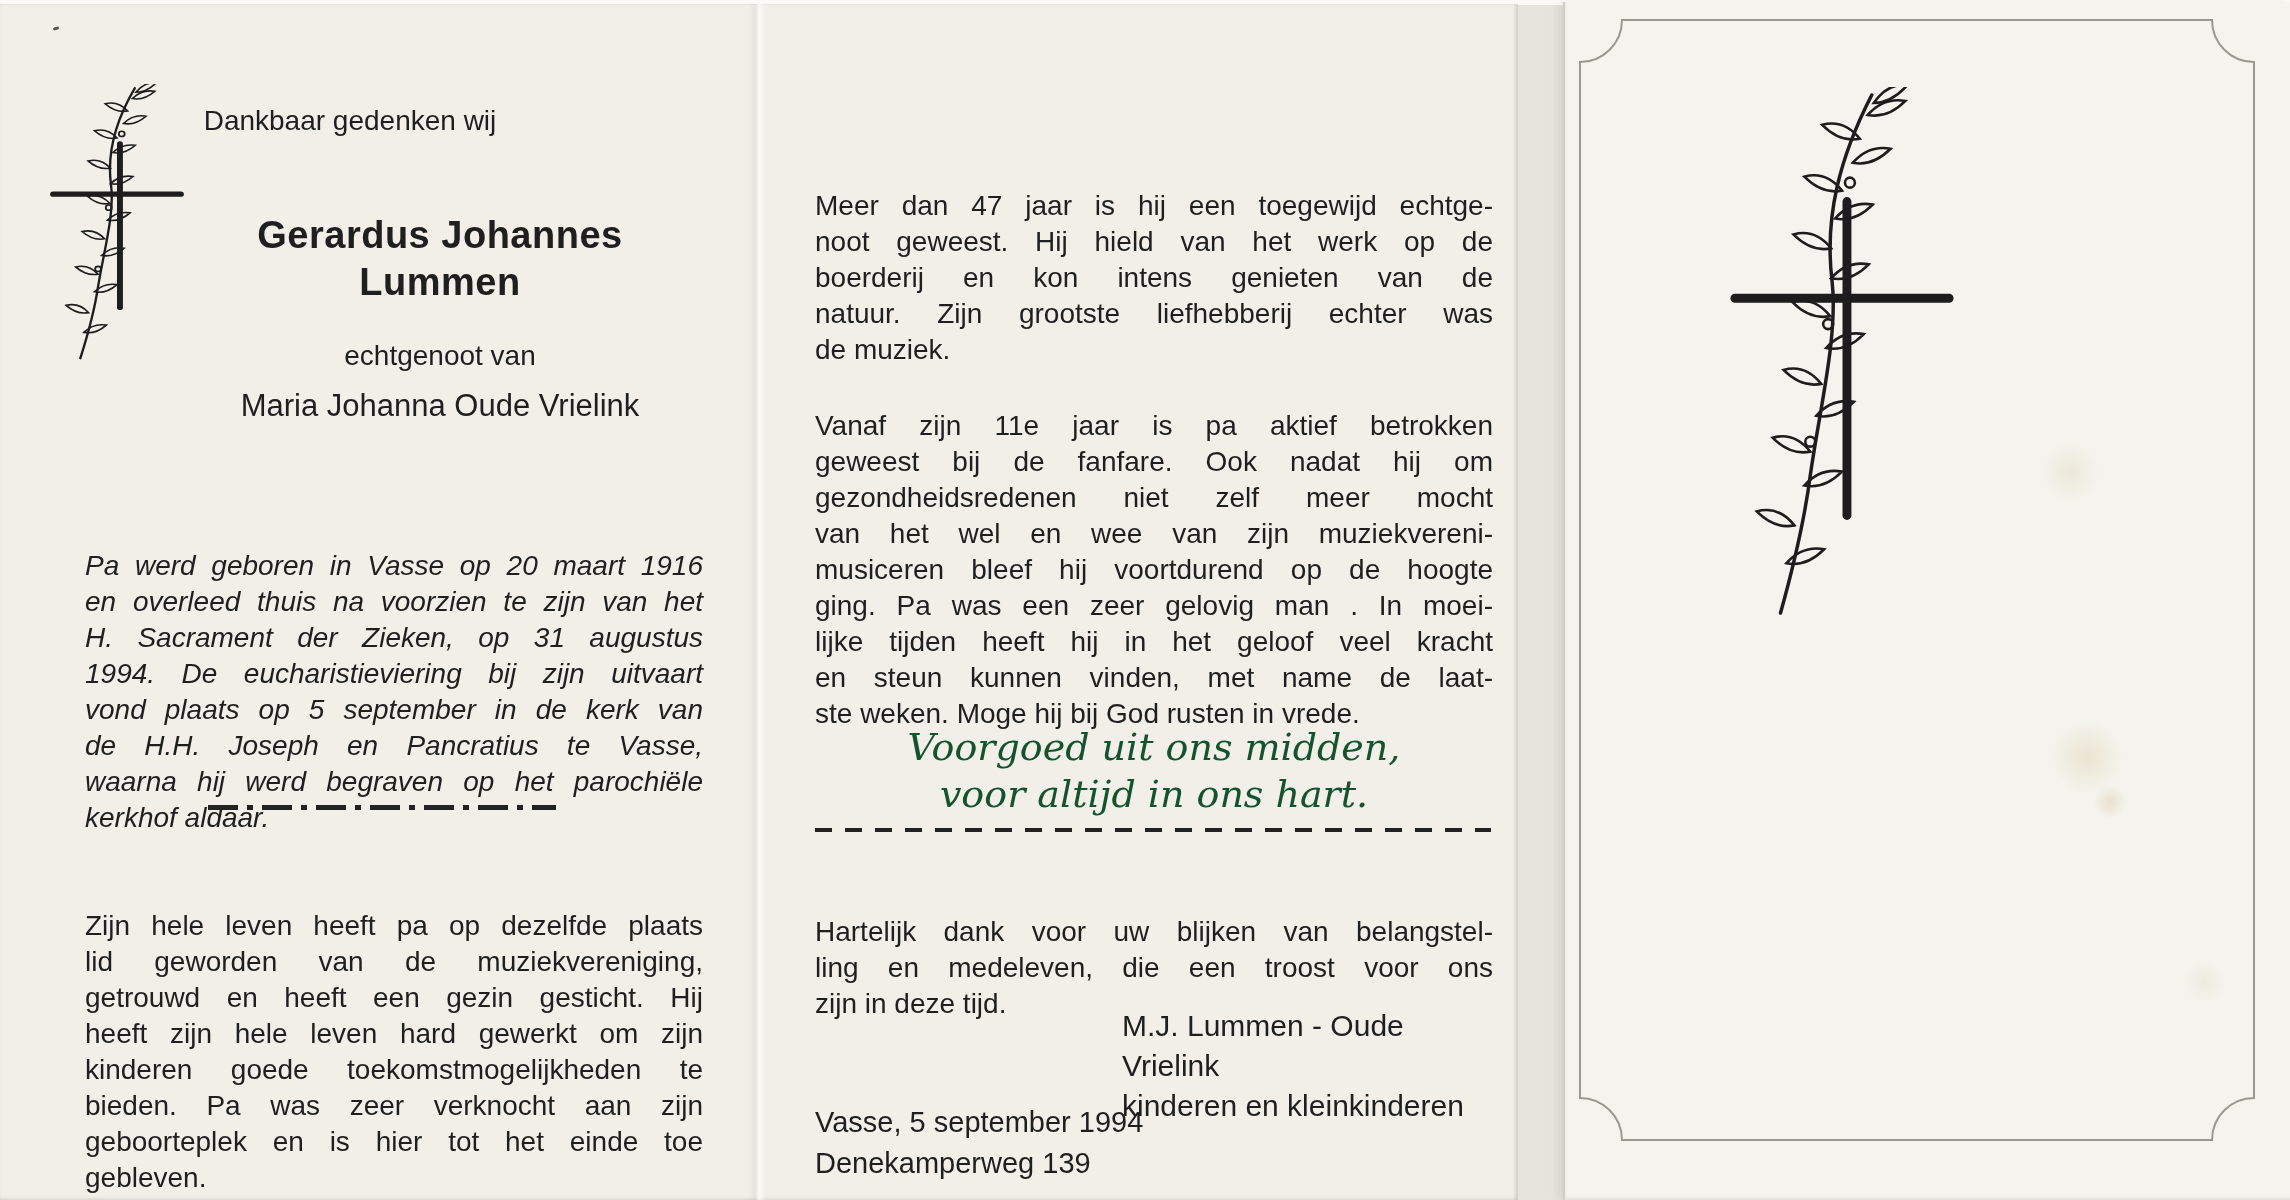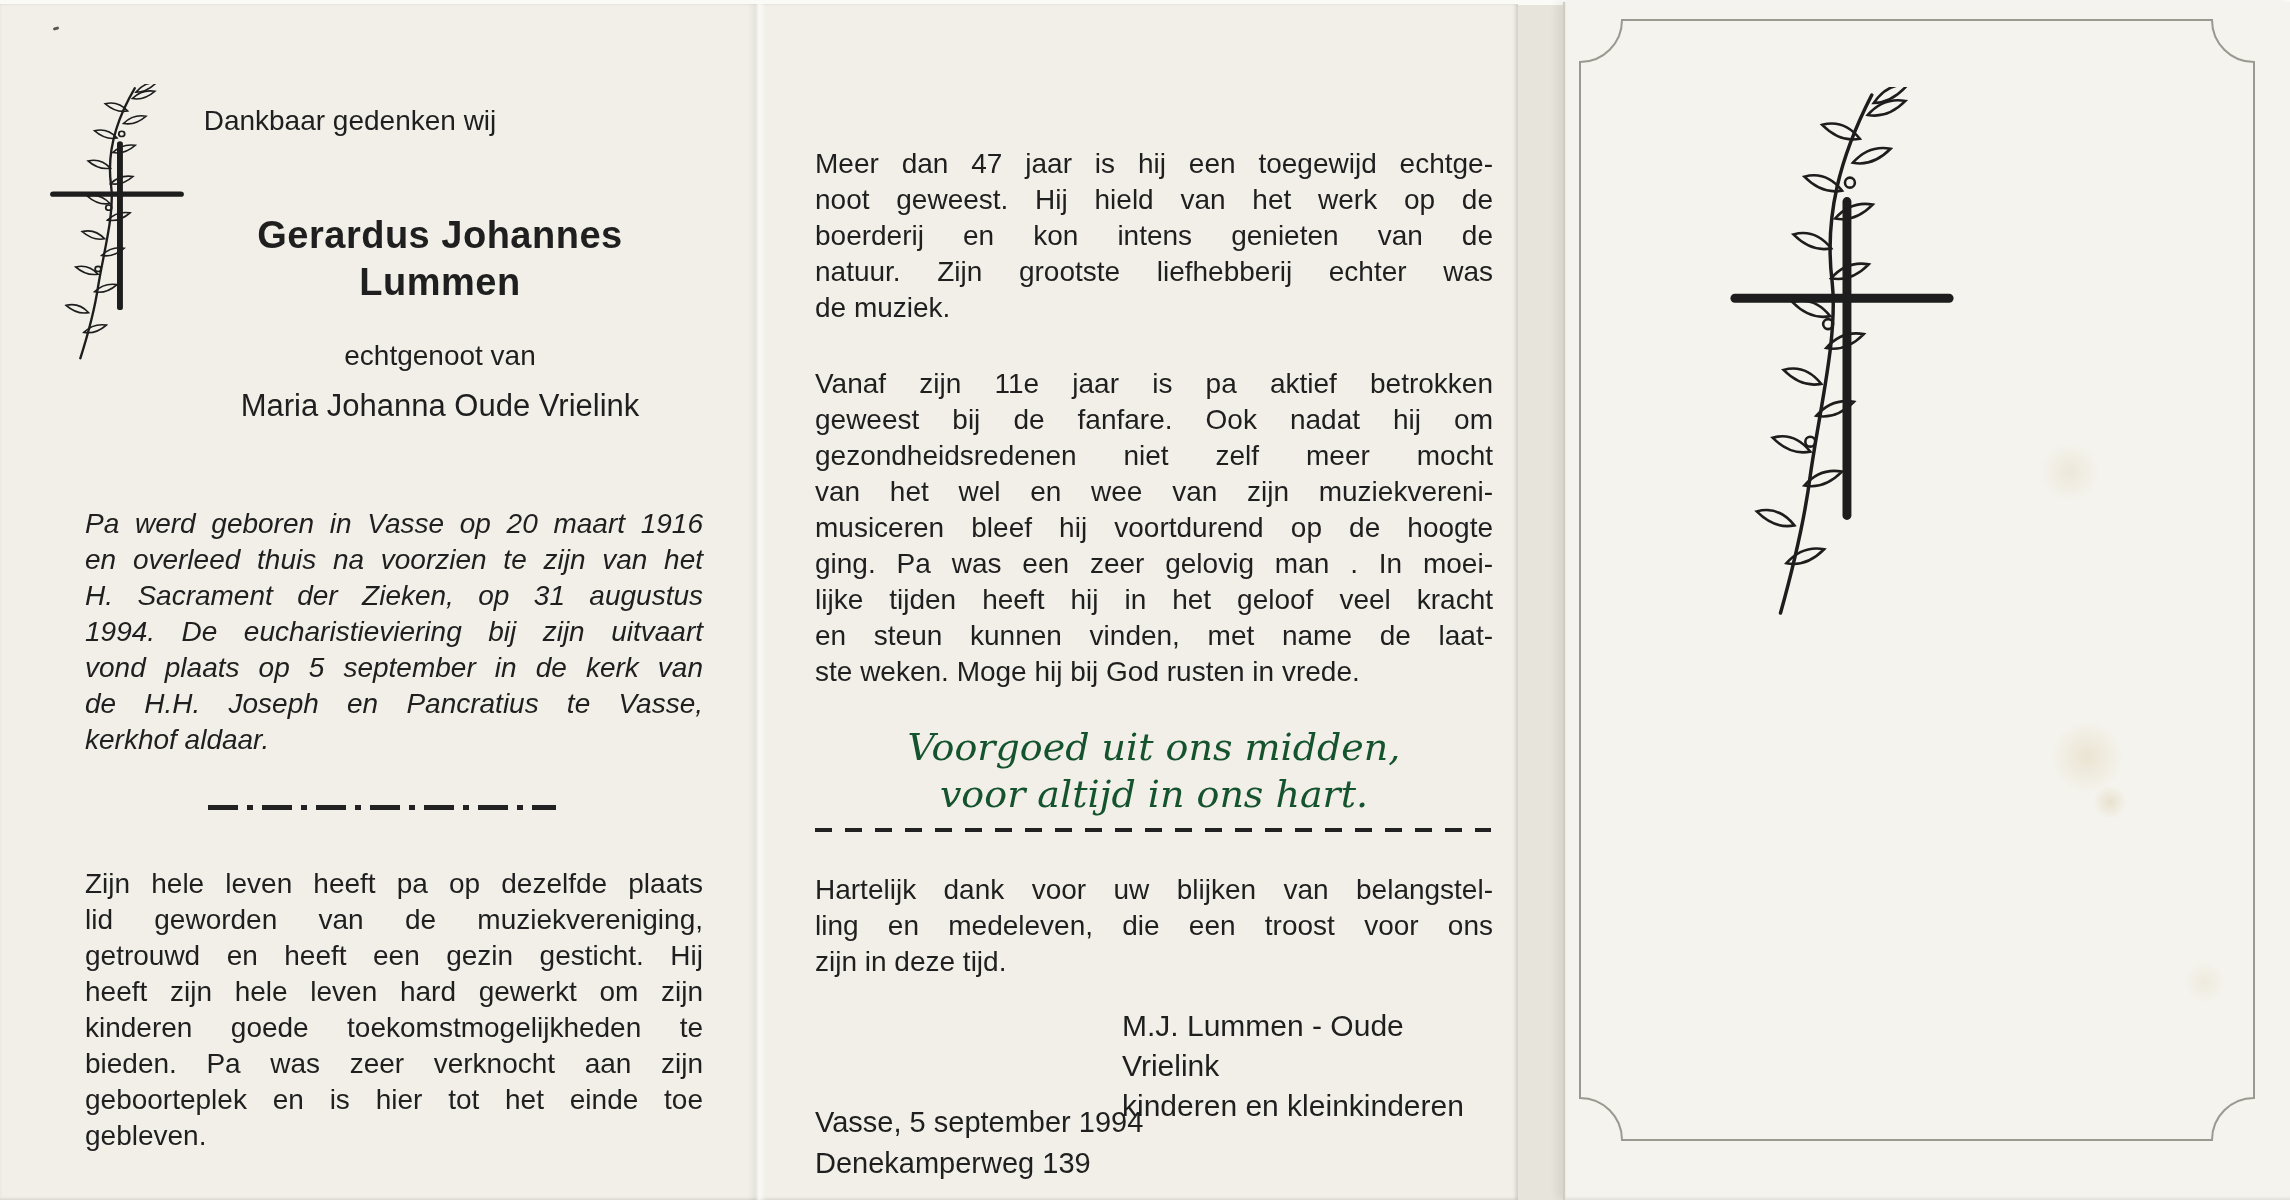--- a/index.html
+++ b/index.html
@@ -18,21 +18,21 @@
         box-shadow:-6px 0 8px rgba(0,0,0,.07), inset 0 -2px 3px rgba(0,0,0,.08);}
   .card .stains{position:absolute;inset:0;
         background:
           radial-gradient(circle 42px at 505px 470px, rgba(198,172,110,.16), rgba(198,172,110,0) 70%),
           radial-gradient(circle 52px at 522px 755px, rgba(198,168,100,.20), rgba(198,168,100,0) 70%),
           radial-gradient(circle 24px at 545px 800px, rgba(190,160,95,.22), rgba(190,160,95,0) 70%),
           radial-gradient(circle 30px at 640px 980px, rgba(198,172,110,.12), rgba(198,172,110,0) 70%);}
   .frame-svg{position:absolute;left:0;top:0;}
   
   .abs{position:absolute;}
-  .body-text{font-size:28px;line-height:36px;}
+  .body-text{font-size:28px;line-height:36px;margin-top:42px;}
   .jline{text-align:justify;text-align-last:justify;white-space:normal;}
   .jlast{text-align-last:left;}
   .italic .jline{font-style:italic;}
   .intro{font-size:28px;text-align:center;}
   .names{font-size:38px;line-height:47px;font-weight:bold;text-align:center;letter-spacing:.5px;}
   .relation{font-size:28px;text-align:center;}
   .spouse{font-size:31px;text-align:center;}
   .quote{font-family:"DejaVu Serif",serif;font-style:italic;font-size:38px;line-height:47px;
          text-align:center;color:#14532d;}
   .divider-dashdot{height:5px;
@@ -93,20 +93,21 @@
 
     <div class="abs spouse" style="left:130px;top:384px;width:620px;">Maria Johanna Oude Vrielink</div>
 
     <div class="abs body-text italic" style="left:85px;top:502px;width:618px;">
         <div class="jline">Pa werd geboren in Vasse op 20 maart 1916</div>
         <div class="jline">en overleed thuis na voorzien te zijn van het</div>
         <div class="jline">H. Sacrament der Zieken, op 31 augustus</div>
         <div class="jline">1994. De eucharistieviering bij zijn uitvaart</div>
         <div class="jline">vond plaats op 5 september in de kerk van</div>
         <div class="jline">de H.H. Joseph en Pancratius te Vasse,</div>
+        <div class="jline">waarna hij werd begraven op het parochiële</div>
         <div class="jline jlast">kerkhof aldaar.</div>
       </div>
 
     <div class="abs divider-dashdot" style="left:208px;top:801px;width:348px;"></div>
 
     <div class="abs body-text" style="left:85px;top:862px;width:618px;">
         <div class="jline">Zijn hele leven heeft pa op dezelfde plaats</div>
         <div class="jline">lid geworden van de muziekvereniging,</div>
         <div class="jline">getrouwd en heeft een gezin gesticht. Hij</div>
         <div class="jline">heeft zijn hele leven hard gewerkt om zijn</div>

